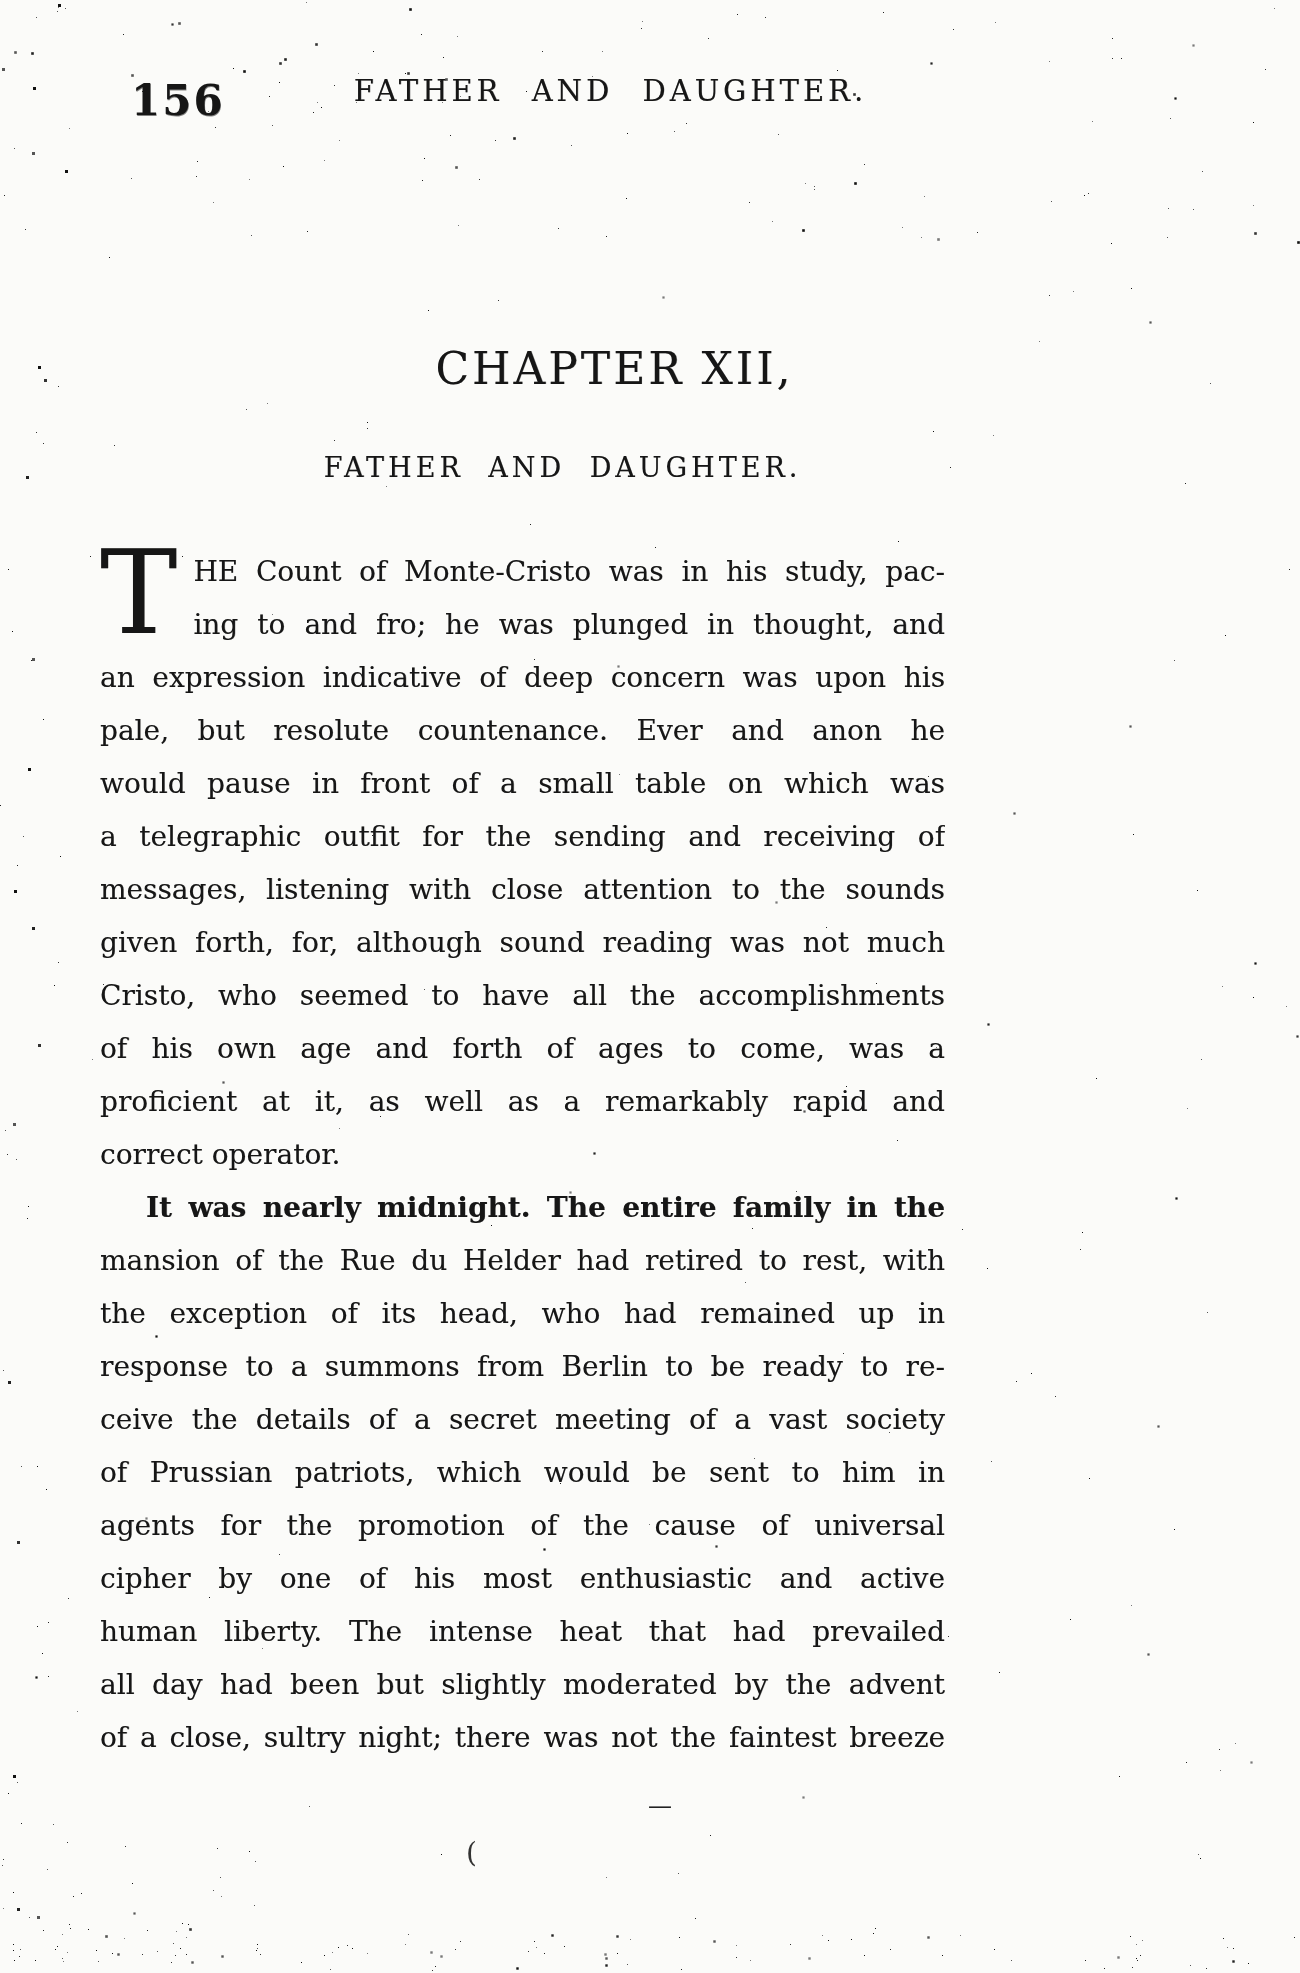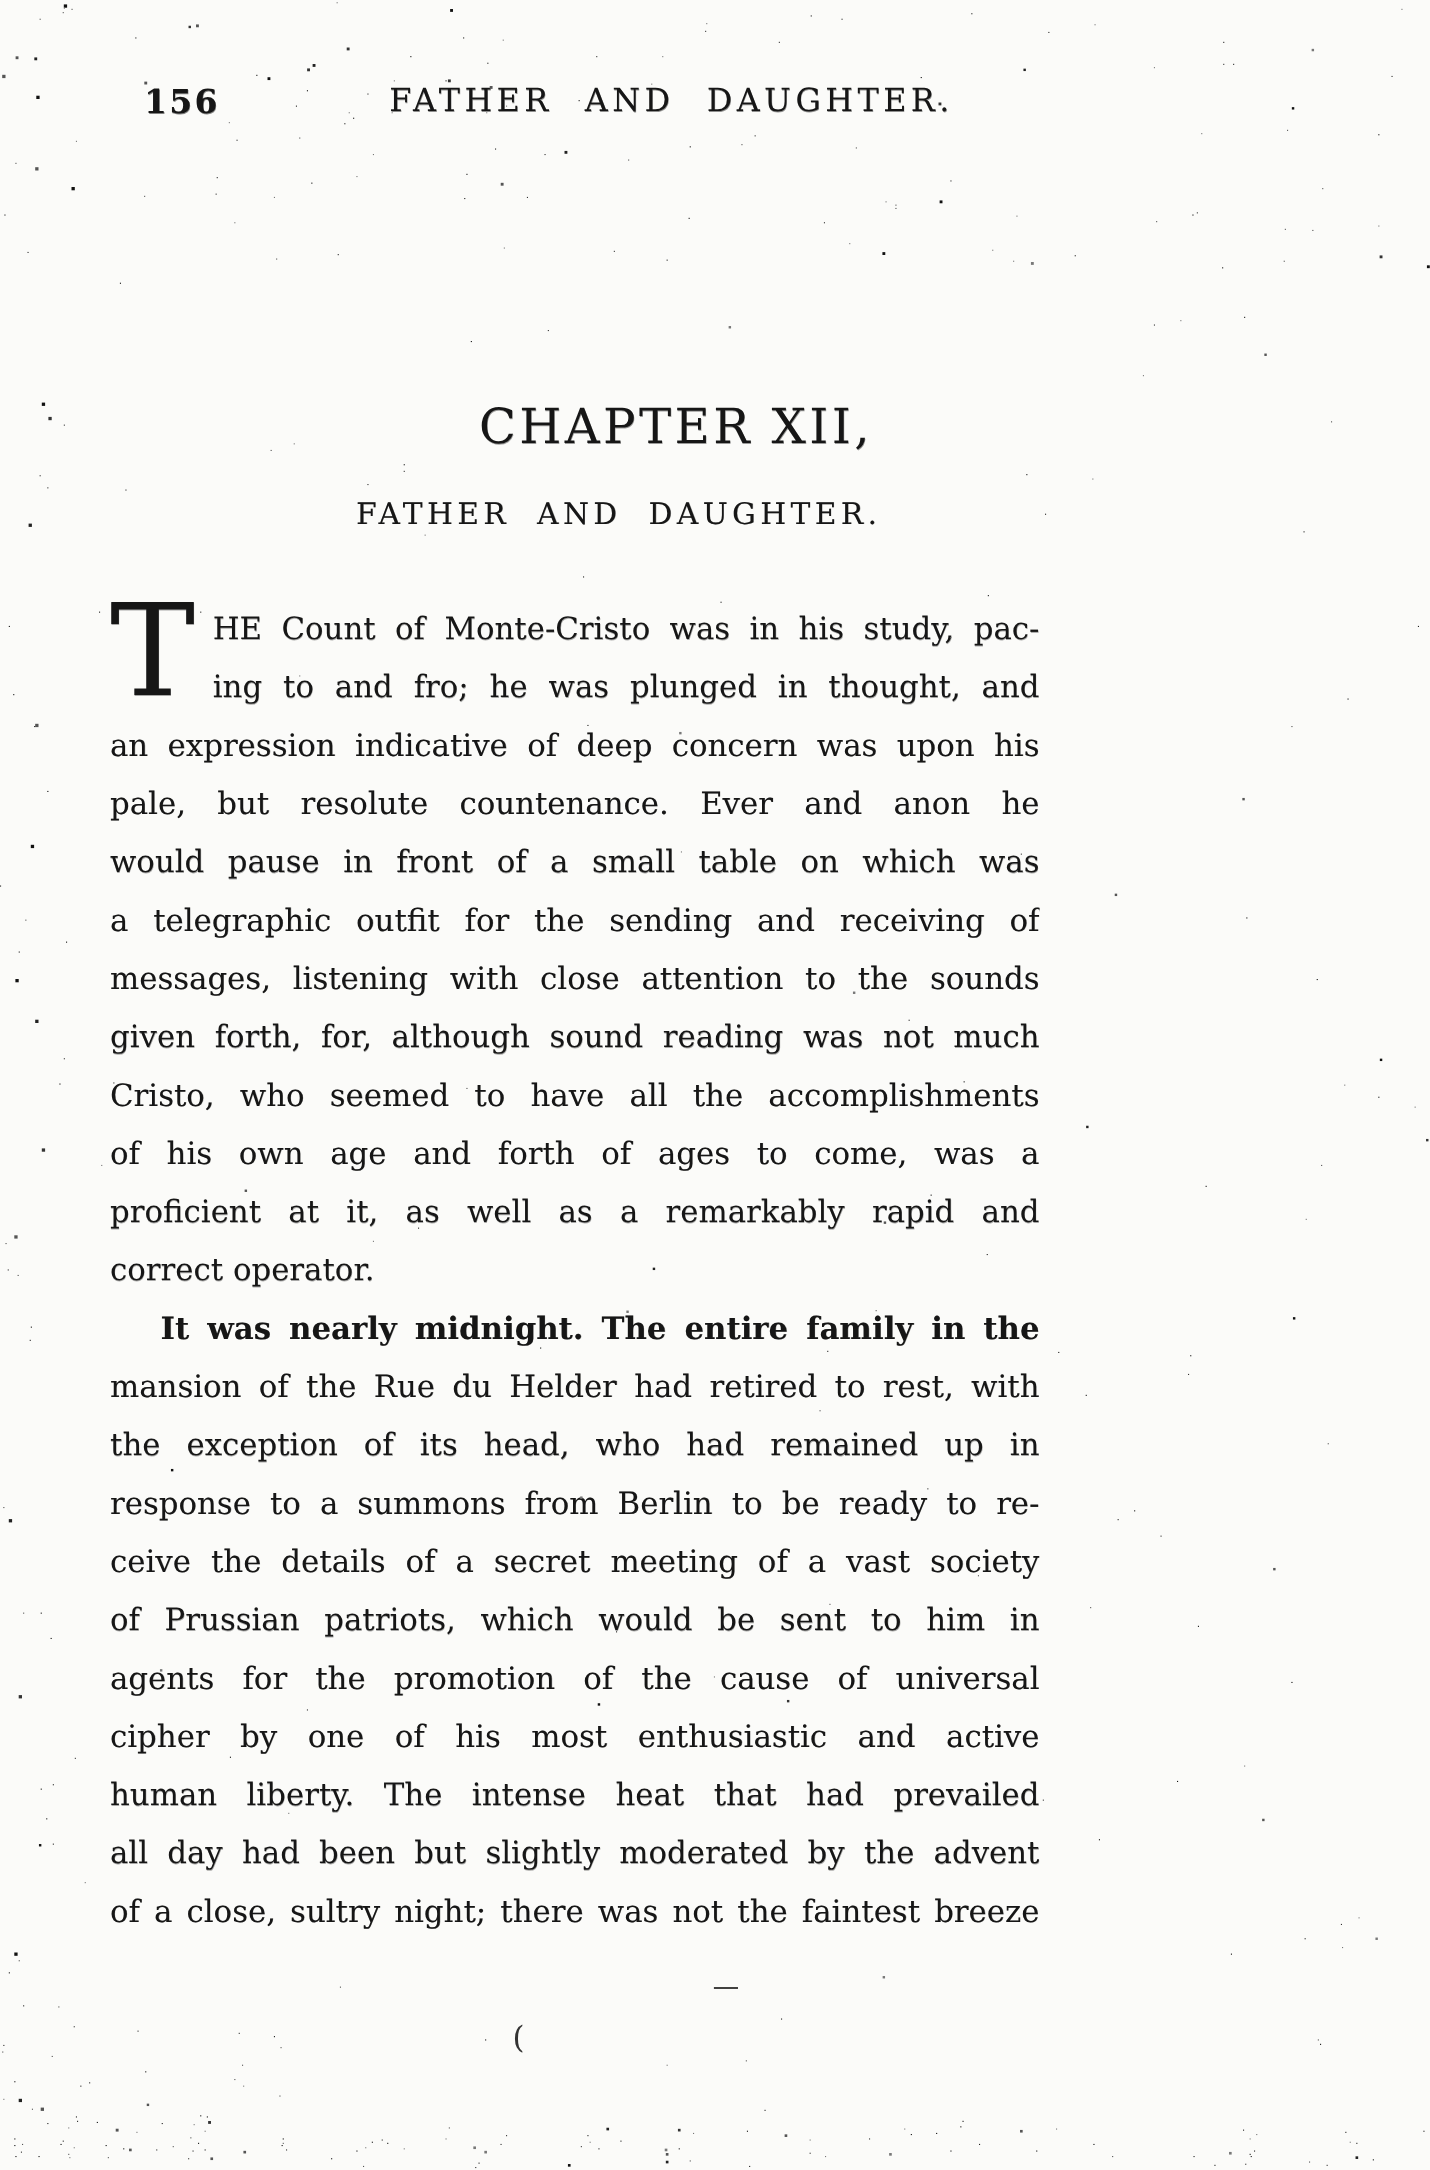--- a/index.html
+++ b/index.html
@@ -5,35 +5,34 @@
   html,body{margin:0;padding:0;}
   body{
     width:1300px;height:1973px;
     background:#fbfbf9;
     position:relative;overflow:hidden;
     font-family:"DejaVu Serif", serif;
     color:#161616;
   }
   .pagenum{
     position:absolute;left:131px;top:76px;
-    font-size:30px;font-weight:bold;letter-spacing:2px;
+    font-size:42px;font-weight:bold;letter-spacing:2px;
     text-shadow:0.5px 0.5px 0 rgba(10,10,10,.5);
   }
   .runhead{
     position:absolute;left:100px;top:74px;width:845px;
     text-align:center;transform:translateX(88px);
     font-size:29px;letter-spacing:4px;word-spacing:16px;
     text-shadow:0.4px 0.4px 0 rgba(10,10,10,.45);
   }
   .chapter{
     position:absolute;left:100px;top:343px;width:845px;
     text-align:center;transform:translateX(92px);
     font-size:44px;letter-spacing:3px;
     text-shadow:0.4px 0.4px 0 rgba(10,10,10,.4);
-    margin-top:20px;
   }
   .subtitle{
     position:absolute;left:100px;top:452px;width:845px;
     text-align:center;transform:translateX(40px);
     font-size:27px;letter-spacing:4px;word-spacing:12px;
     text-shadow:0.3px 0.3px 0 rgba(10,10,10,.4);
   }
   .bodytext{
     position:absolute;left:100px;top:545px;width:845px;
     font-size:28px;line-height:53px;

